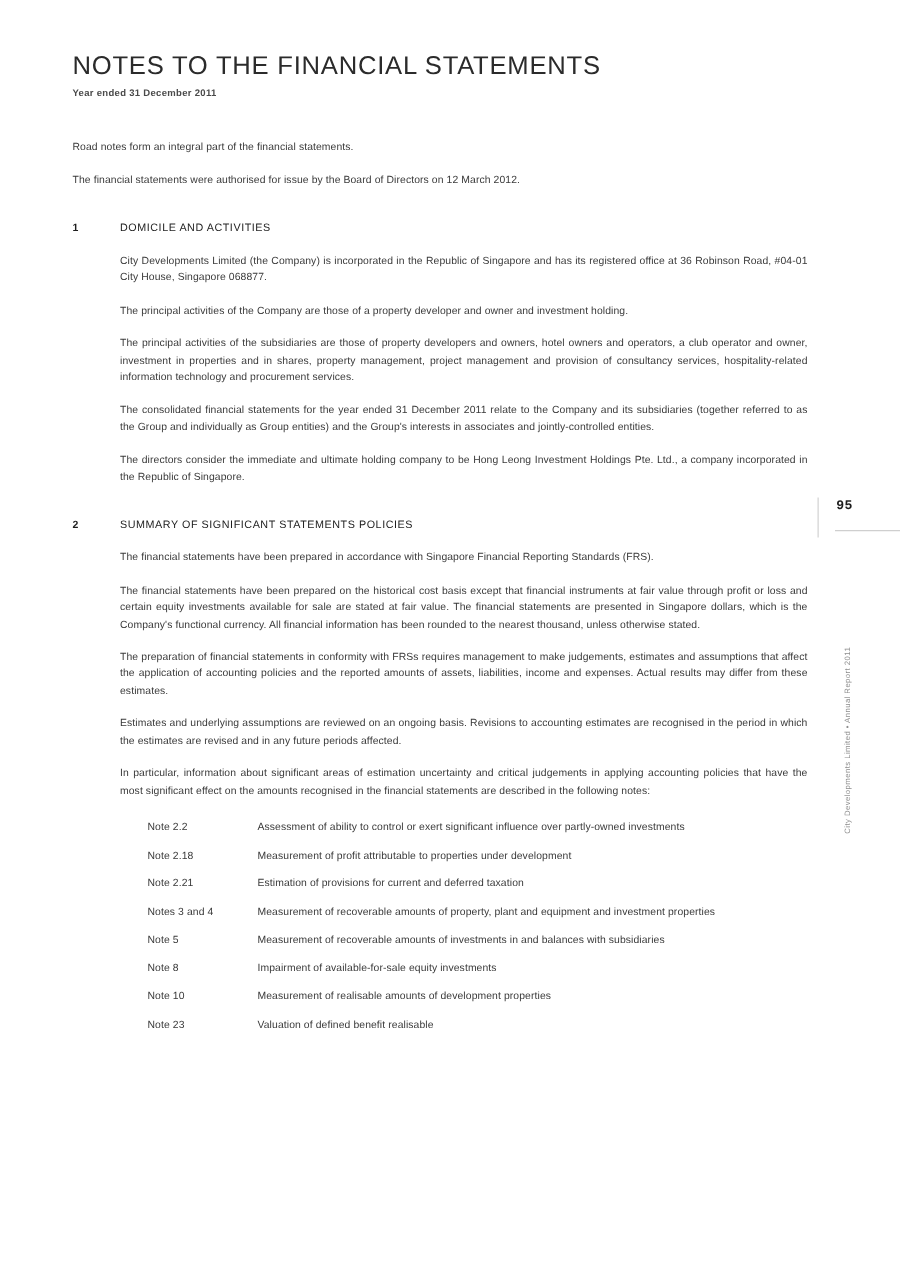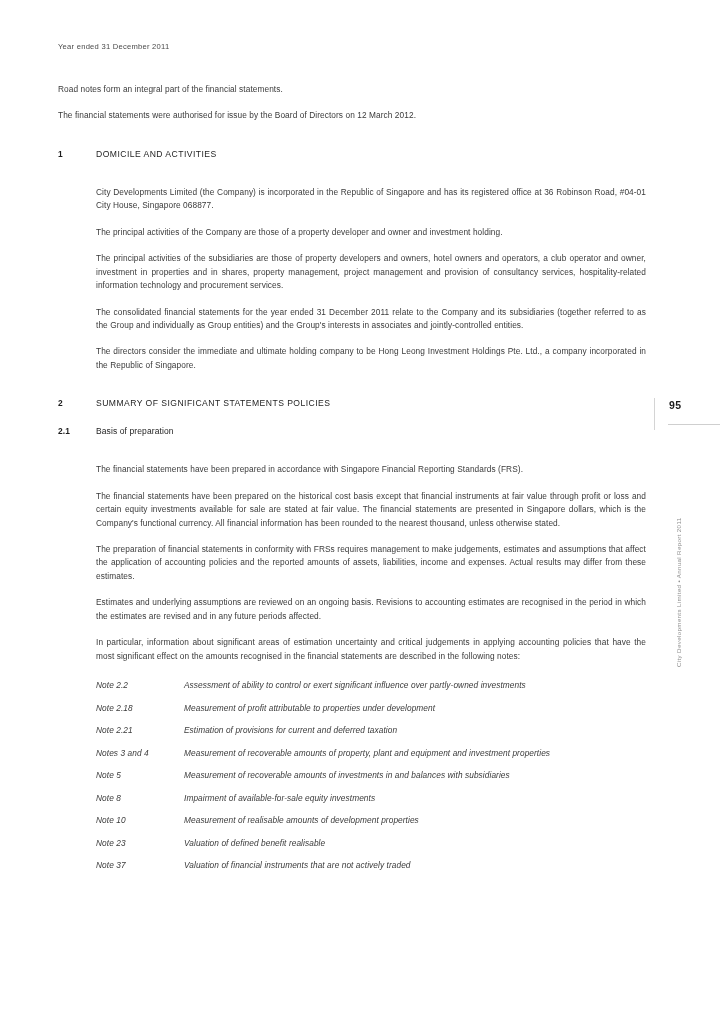--- a/index.html
+++ b/index.html
@@ -39,21 +39,21 @@
     margin: 0 0 5px 0;
     line-height: 1.12;
     white-space: nowrap;
   }
 
   .doc-subtitle {
     font-size: 7.6px;
     color: #4a4a4a;
     letter-spacing: 0.25px;
     margin: 0;
-    font-weight: 400;
+    font-weight: 700;
   }
 
   .intro {
     margin-top: 32px;
   }
 
   p.para {
     font-size: 8.3px;
     line-height: 1.62;
     color: #3a3a3a;
@@ -88,30 +88,29 @@
     letter-spacing: 0.45px;
   }
 
   .sec-title.sentence {
     letter-spacing: 0.1px;
     font-size: 8.5px;
   }
 
   .body-block {
     margin-left: 38px;
-    margin-top: 27px;
+    margin-top: 15px;
   }
 
   
   .notes-table {
-    margin-left: 38px;
+    margin-left: 60px;
     margin-top: 16px;
     width: 550px;
     border-collapse: collapse;
-    font-style: italic;
   }
   .notes-table tr { height: 22.5px; }
   .notes-table td {
     font-size: 8.3px;
     color: #3a3a3a;
     vertical-align: top;
     padding: 0;
     letter-spacing: 0.08px;
     line-height: 1.5;
   }
@@ -131,20 +130,21 @@
   }
 
   .page-number {
     position: absolute;
     left: 669px;
     top: 399px;
     font-size: 10.5px;
     font-weight: bold;
     color: #1d1d1d;
     letter-spacing: 0.3px;
+    font-family: Liberation Mono, monospace;
   }
 
   .margin-rule {
     position: absolute;
     left: 668px;
     top: 424px;
     width: 52px;
     height: 1px;
     background: #cfcfcf;
   }
@@ -165,20 +165,21 @@
     line-height: 14px;
   }
 </style>
 </head>
 <body>
 
 <div class="page">
 
   <div class="content">
 
+    <h1 class="doc-title">NOTES TO THE FINANCIAL STATEMENTS</h1>
     <div class="doc-subtitle">Year ended 31 December 2011</div>
 
     <div class="intro">
       <p class="para">Road notes form an integral part of the financial statements.</p>
       <p class="para last">The financial statements were authorised for issue by the Board of Directors on 12 March 2012.</p>
     </div>
 
     <div class="section">
       <div class="sec-num">1</div>
       <div class="sec-title">DOMICILE AND ACTIVITIES</div>
@@ -190,24 +191,20 @@
       <p class="para">The principal activities of the subsidiaries are those of property developers and owners, hotel owners and operators, a club operator and owner, investment in properties and in shares, property management, project management and provision of consultancy services, hospitality-related information technology and procurement services.</p>
       <p class="para">The consolidated financial statements for the year ended 31 December 2011 relate to the Company and its subsidiaries (together referred to as the Group and individually as Group entities) and the Group's interests in associates and jointly-controlled entities.</p>
       <p class="para last">The directors consider the immediate and ultimate holding company to be Hong Leong Investment Holdings Pte. Ltd., a company incorporated in the Republic of Singapore.</p>
     </div>
 
     <div class="section">
       <div class="sec-num">2</div>
       <div class="sec-title">SUMMARY OF SIGNIFICANT STATEMENTS POLICIES</div>
     </div>
 
-    <div class="section tight">
-      <div class="sec-num">2.1</div>
-      <div class="sec-title sentence">Basis of preparation</div>
-    </div>
 
     <div class="body-block">
       <p class="para">The financial statements have been prepared in accordance with Singapore Financial Reporting Standards (FRS).</p>
       <p class="para">The financial statements have been prepared on the historical cost basis except that financial instruments at fair value through profit or loss and certain equity investments available for sale are stated at fair value. The financial statements are presented in Singapore dollars, which is the Company's functional currency. All financial information has been rounded to the nearest thousand, unless otherwise stated.</p>
       <p class="para">The preparation of financial statements in conformity with FRSs requires management to make judgements, estimates and assumptions that affect the application of accounting policies and the reported amounts of assets, liabilities, income and expenses. Actual results may differ from these estimates.</p>
       <p class="para">Estimates and underlying assumptions are reviewed on an ongoing basis. Revisions to accounting estimates are recognised in the period in which the estimates are revised and in any future periods affected.</p>
       <p class="para last">In particular, information about significant areas of estimation uncertainty and critical judgements in applying accounting policies that have the most significant effect on the amounts recognised in the financial statements are described in the following notes:</p>
     </div>
 
     <table class="notes-table">
@@ -237,24 +234,20 @@
             <td>Impairment of available-for-sale equity investments</td>
           </tr>
           <tr>
             <td class="ref">Note 10</td>
             <td>Measurement of realisable amounts of development properties</td>
           </tr>
           <tr>
             <td class="ref">Note 23</td>
             <td>Valuation of defined benefit realisable</td>
           </tr>
-          <tr>
-            <td class="ref">Note 37</td>
-            <td>Valuation of financial instruments that are not actively traded</td>
-          </tr>
         </tbody>
     </table>
 
   </div>
 
   <div class="margin-rail"></div>
   <div class="page-number">95</div>
   <div class="margin-rule"></div>
   <div class="vertical-credit">City Developments Limited • Annual Report 2011</div>
 

